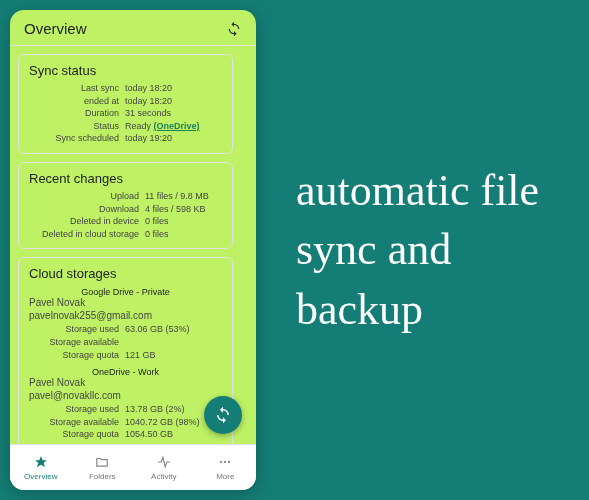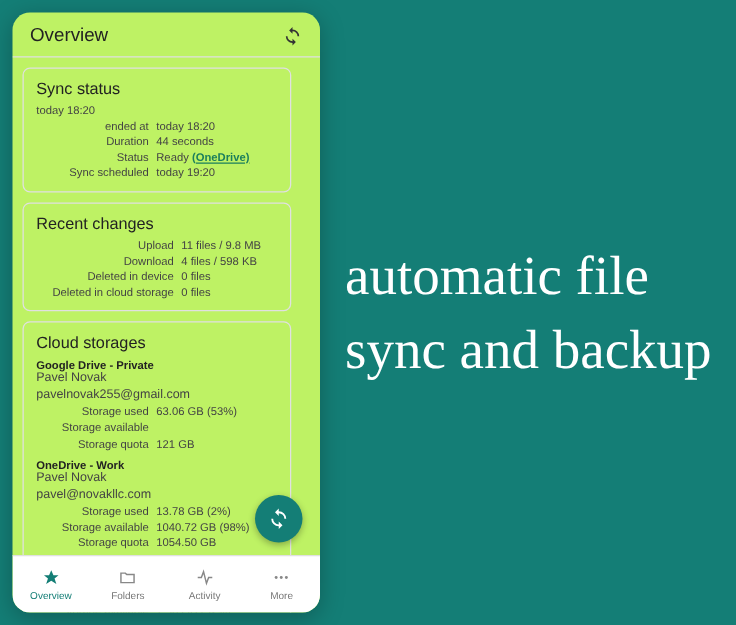--- a/index.html
+++ b/index.html
@@ -80,22 +80,22 @@
   .link {
     color: #1b7f5c;
     text-decoration: underline;
     font-weight: 600;
   }
   .storage-block {
     margin-top: 6px;
   }
   .storage-title {
     font-size: 9px;
-    font-weight: 700;
-    text-align: left;
+    font-weight: 400;
+    text-align: center;
     color: #222;
   }
   .storage-sub {
     font-size: 10px;
     text-align: left;
     color: #444;
     margin-bottom: 2px;
   }
   .fab {
     position: absolute;
@@ -137,21 +137,21 @@
   }
   .tab-label {
     font-size: 8px;
     color: #777;
   }
   .tab.active .tab-label { color: #147e76; font-weight: 500; }
   .tagline {
     flex: 1;
     display: flex;
     align-items: center;
-    padding-left: 20px;
+    padding-left: 40px;
   }
   .tagline-text {
     color: #fff;
     font-family: Georgia, 'Times New Roman', serif;
     font-size: 44px;
     line-height: 1.35;
     font-weight: 400;
   }
 </style>
 </head>
@@ -165,29 +165,30 @@
           <path d="M12 4 V1 L8 5 L12 9 V6 a6 6 0 0 1 6 6 h2 a8 8 0 0 0-8-8 Z M12 20 v3 l4-4 -4-4 v3 a6 6 0 0 1-6-6 H4 a8 8 0 0 0 8 8 Z" fill="#333" stroke="none"></path>
         </svg>
     </div>
   </div>
 
   <div class="content">
     <div class="card">
       <div class="card-title">Sync status</div>
       <div id="sync-rows">
           <div class="row">
+      <div class="row-label" style="width:96px">Last sync</div>
       <div class="row-value">today 18:20</div>
     </div>
           <div class="row">
       <div class="row-label" style="width:96px">ended at</div>
       <div class="row-value">today 18:20</div>
     </div>
           <div class="row">
       <div class="row-label" style="width:96px">Duration</div>
-      <div class="row-value">44 seconds</div>
+      <div class="row-value">31 seconds</div>
     </div>
           <div class="row">
       <div class="row-label" style="width:96px">Status</div>
       <div class="row-value">Ready <span class="link">(OneDrive)</span></div>
     </div>
           <div class="row">
       <div class="row-label" style="width:96px">Sync scheduled</div>
       <div class="row-value">today 19:20</div>
     </div>
         </div>

